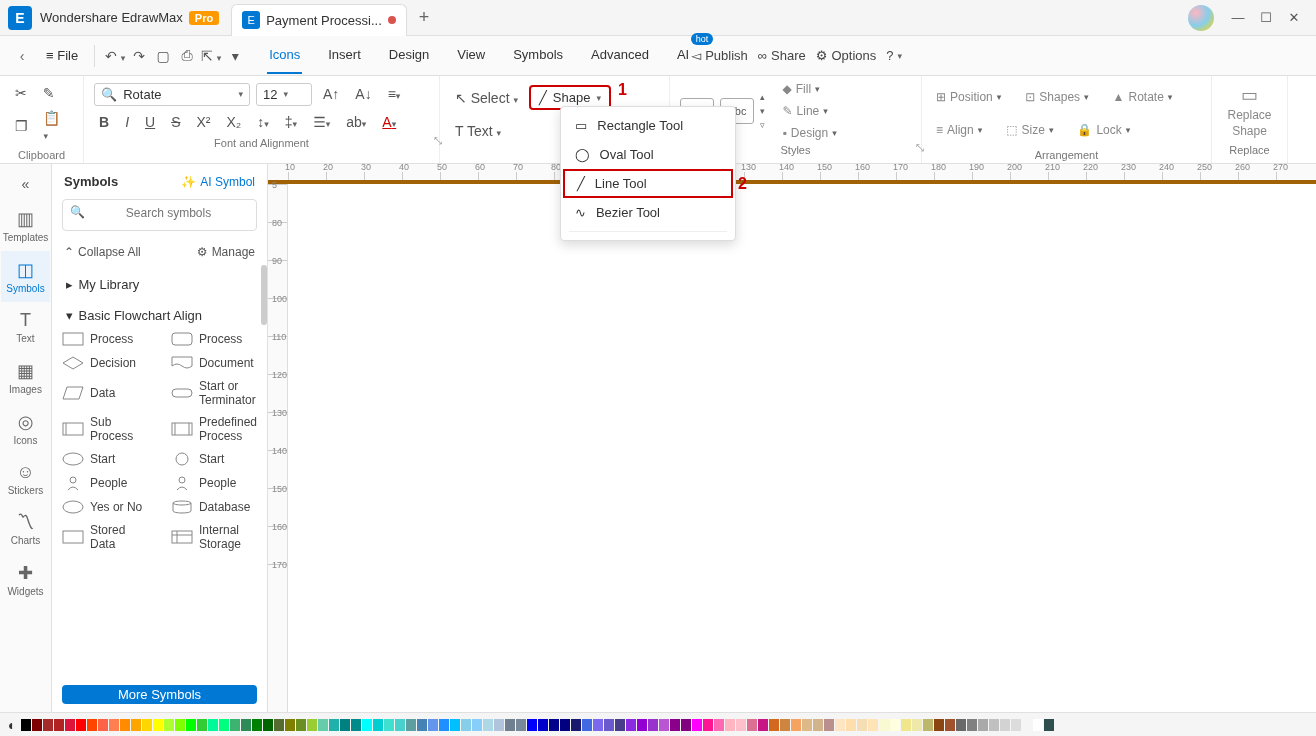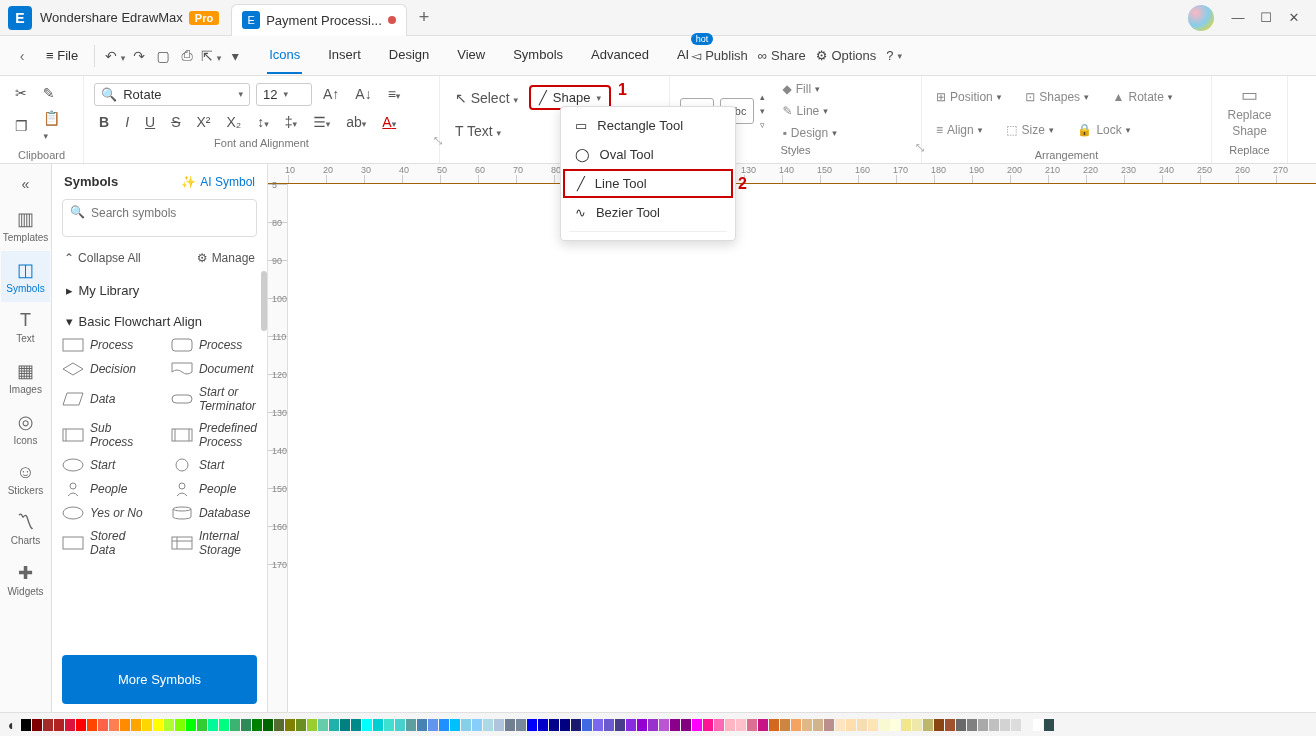--- a/index.html
+++ b/index.html
@@ -70,37 +70,37 @@
 .left-rail .rail-item { display:flex; flex-direction:column; align-items:center; gap:2px; padding: 8px 2px; cursor:pointer; width:100%; font-size:10px; color:#666; }
 .left-rail .rail-item.active { color:#0078d4; background:#eaf3fb; }
 .left-rail .rail-item .ico { font-size:18px; }
 
 
 .symbols-panel { width: 216px; border-right: 1px solid #e0e0e0; display:flex; flex-direction:column; background:#fff; }
 .symbols-panel .header { display:flex; align-items:center; justify-content:space-between; padding: 10px 12px; }
 .symbols-panel .header .title { font-weight:600; }
 .symbols-panel .ai-symbol { color:#0078d4; display:flex; align-items:center; gap:4px; font-size:12px; cursor:pointer; }
 .symbols-panel .search { margin: 0 10px 8px; }
-.symbols-panel .search input { width:100%; padding:6px 10px 16px 28px; border:1px solid #ddd; border-radius:4px; font-size:12px; background: #fff; }
+.symbols-panel .search input { width:100%; padding:6px 10px 10px 28px; border:1px solid #ddd; border-radius:4px; font-size:12px; background: #fff; text-align: center; }
 .symbols-panel .search { position:relative; }
 .symbols-panel .search .sicon { position:absolute; left:8px; top:6px; color:#999; font-size:12px; }
 .symbols-panel .row2 { display:flex; justify-content:space-between; padding: 6px 12px; font-size:12px; color:#555; }
 .symbols-panel .row2 span { cursor:pointer; display:flex; gap:4px; align-items:center; }
 .symbols-panel .list { flex:1; overflow:hidden; padding: 4px 0; position:relative;}
 .symbols-panel .expander { padding: 8px 14px; font-size:13px; cursor:pointer; display:flex; gap:6px; align-items:center;}
-.symbols-panel .shapes-grid { display:grid; grid-template-columns: 1fr 1fr; padding: 0 10px; gap: 8px 24px; font-style: italic; }
+.symbols-panel .shapes-grid { display:grid; grid-template-columns: 1fr 1fr; padding: 0 10px; gap: 8px 24px; }
 .shape-item { display:flex; align-items:center; gap:6px; font-size:12px; color:#444; cursor:pointer; }
 .shape-item .shp { width:22px; height:16px; display:flex; align-items:center; justify-content:center; }
 .shape-item .shp svg { overflow:visible; }
-.more-btn { margin: 8px 10px; background:#0078d4; color:#fff; text-align:center; padding:17px; border-radius:4px; cursor:pointer; font-size:13px; }
+.more-btn { margin: 8px 10px; background:#0078d4; color:#fff; text-align:center; padding:2px; border-radius:4px; cursor:pointer; font-size:13px; }
 .panel-scrollbar { position:absolute; right:0; top:0; width:6px; height:60px; background:#ccc; border-radius:3px; }
 
 
 .canvas-wrap { flex:1; display:flex; flex-direction:column; position:relative; }
-.ruler-h { height:20px; background:#fafafa; border-bottom:1px solid #a16207; display:flex; align-items:flex-end; font-size:9px; color:#888; overflow:hidden; padding-left: 20px;}
+.ruler-h { height:20px; background:#fafafa; border-bottom:4px solid #a16207; display:flex; align-items:flex-end; font-size:9px; color:#888; overflow:hidden; padding-left: 20px;}
 .ruler-h .tick { width: 38px; flex-shrink:0; text-align:left; border-left:1px solid #ccc; height:8px; position:relative;}
 .ruler-h .tick span { position:absolute; top:-10px; left:-4px; }
 .canvas-body { flex:1; display:flex; }
 .ruler-v { width:20px; background:#fafafa; border-right:1px solid #ddd; display:flex; flex-direction:column; font-size:9px; color:#888; padding-top:0;}
 .ruler-v .tick { height:38px; flex-shrink:0; border-top:1px solid #ccc; position:relative;}
 .ruler-v .tick span { position:absolute; left:4px; top:-5px; }
 .canvas { flex:1; background:#fff; position:relative; }
 
 
 .bottom-bar { height:24px; background:#f5f5f5; border-top:1px solid #e0e0e0; display:flex; align-items:center; padding: 0 8px; gap:1px; }

